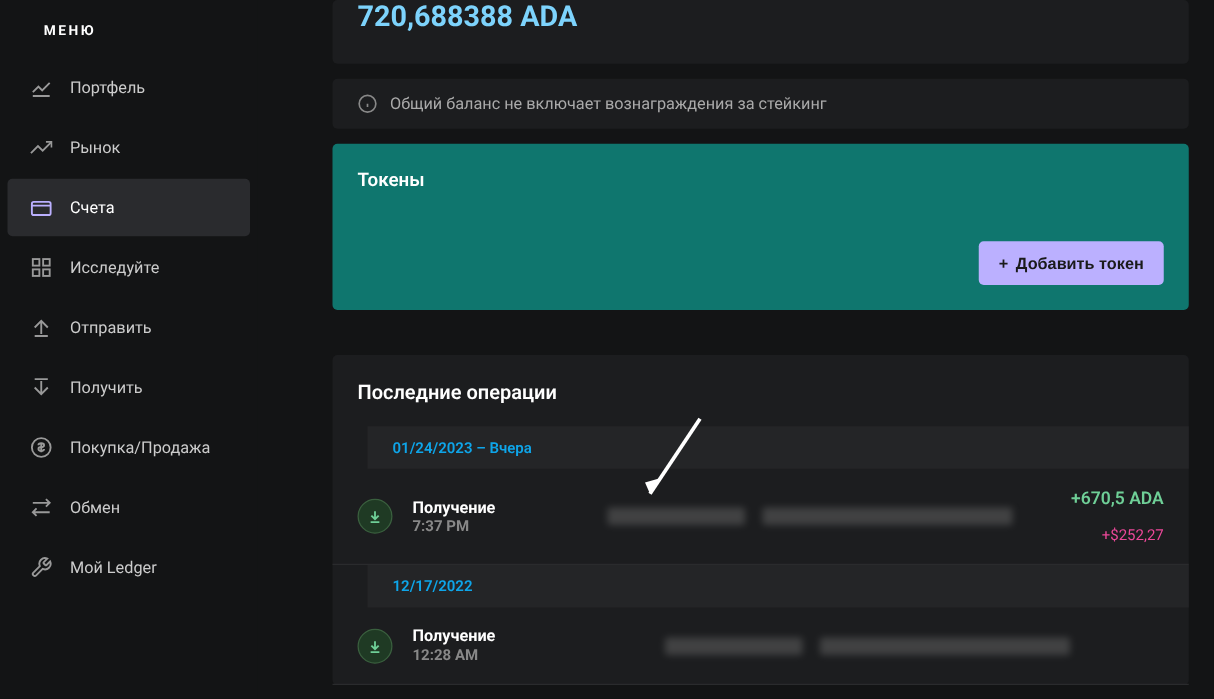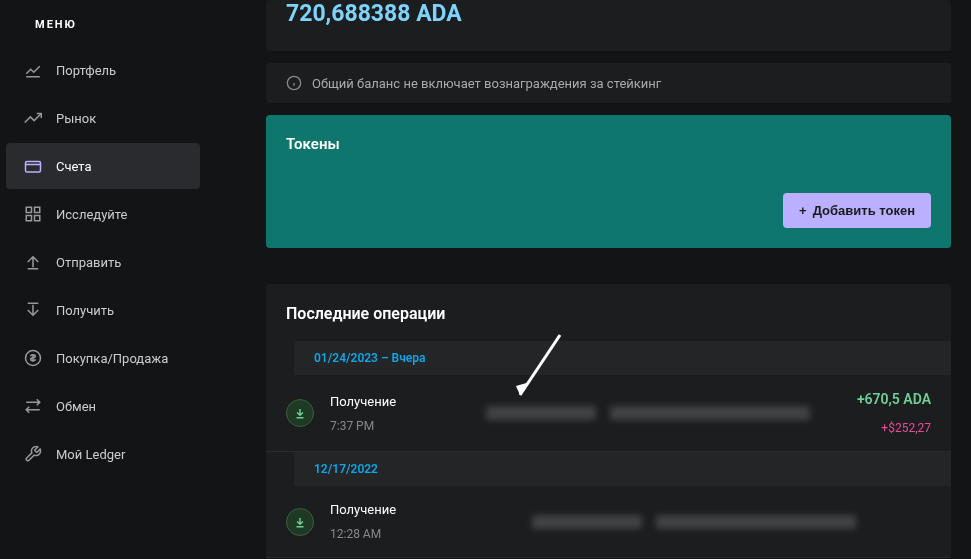--- a/index.html
+++ b/index.html
@@ -147,27 +147,28 @@
       justify-content: center;
       color: #6fcf97;
       flex-shrink: 0;
     }
     .tx-info {
       flex-shrink: 0;
       width: 110px;
     }
     .tx-type {
       font-size: 13px;
-      font-weight: 400;
+      font-weight: 700;
       color: #fff;
     }
     .tx-time {
       font-size: 12px;
       color: #888;
-      margin-top: 10px;
+      margin-top: 0;
+      font-weight: bold;
     }
     .tx-hash {
       flex: 1;
       display: flex;
       gap: 14px;
       justify-content: center;
     }
     .blur-block {
       height: 14px;
       background: #666;

